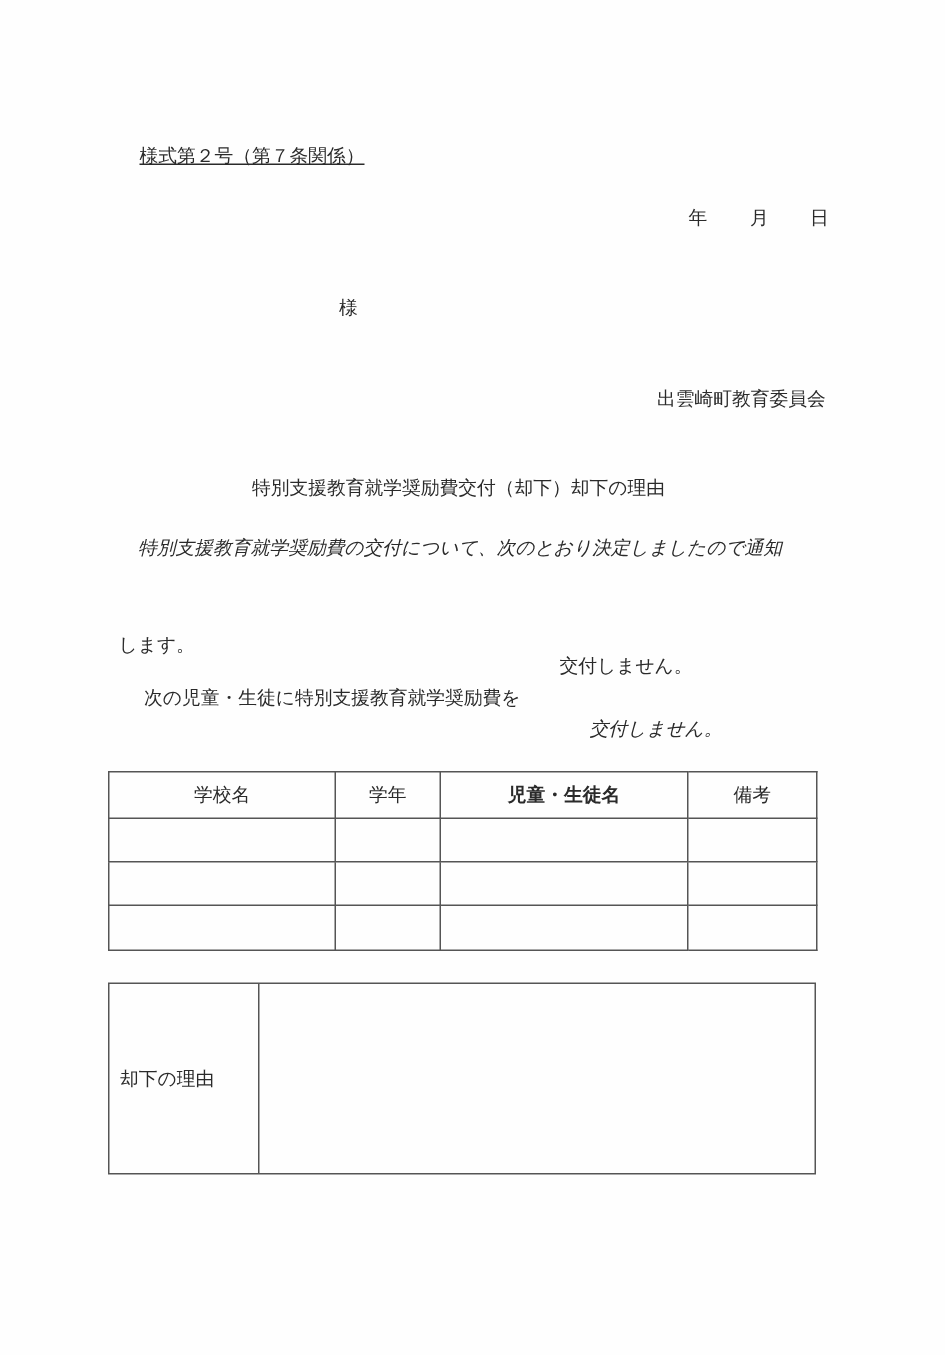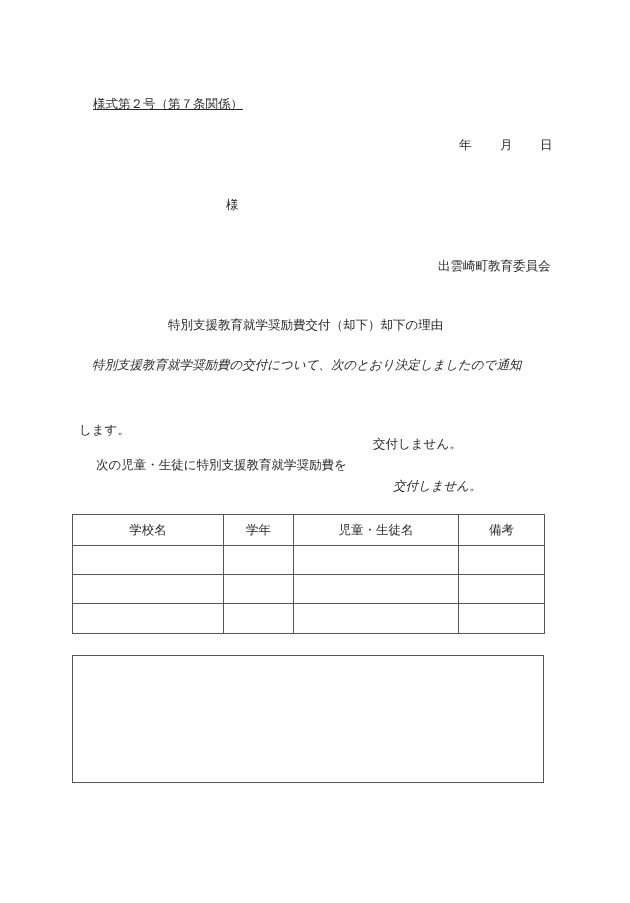--- a/index.html
+++ b/index.html
@@ -31,21 +31,21 @@
 
 <div class="abs" style="left:373px;top:436px;">交付しません。</div>
 <div class="abs" style="left:76px;top:457px;margin-left:20px;">次の児童・生徒に特別支援教育就学奨励費を</div>
 <div class="abs" style="left:393px;top:478px;font-style:italic;">交付しません。</div>
 
 <table class="grid" style="left:72px;top:514px;width:473px;">
   <tbody>
       <tr style="height:31px;">
     <td style="width:140px;">学校名</td>
     <td style="width:59px;">学年</td>
-    <td style="width:154px;">児童・生徒名</td>
+    <td style="width:154px;font-weight:bold;">児童・生徒名</td>
     <td>備考</td>
   </tr>
   <tr style="height:29px;">
     <td></td>
     <td></td>
     <td></td>
     <td></td>
   </tr>
   <tr style="height:29px;">
     <td></td>
@@ -56,14 +56,15 @@
   <tr style="height:30px;">
     <td></td>
     <td></td>
     <td></td>
     <td></td>
   </tr>
 </tbody>
   </table>
 
 <div class="box">
+  <div class="lbl">却下の理由</div>
   <div style="position:absolute;left:100px;top:0;right:0;bottom:0;"></div>
 </div>
 
 </body></html>

